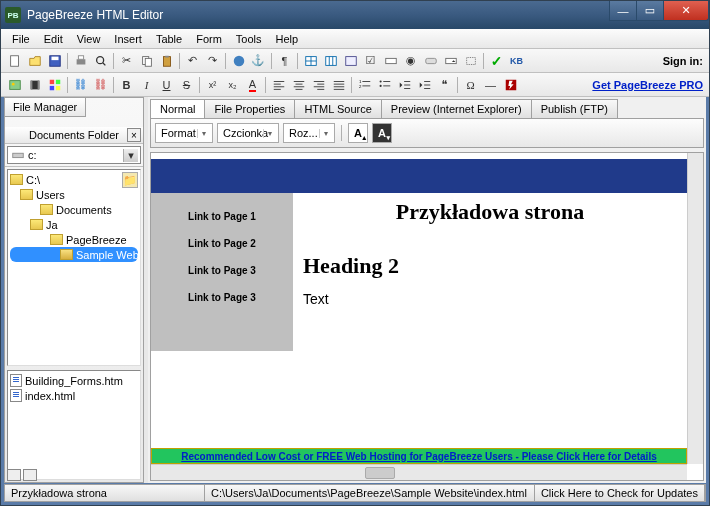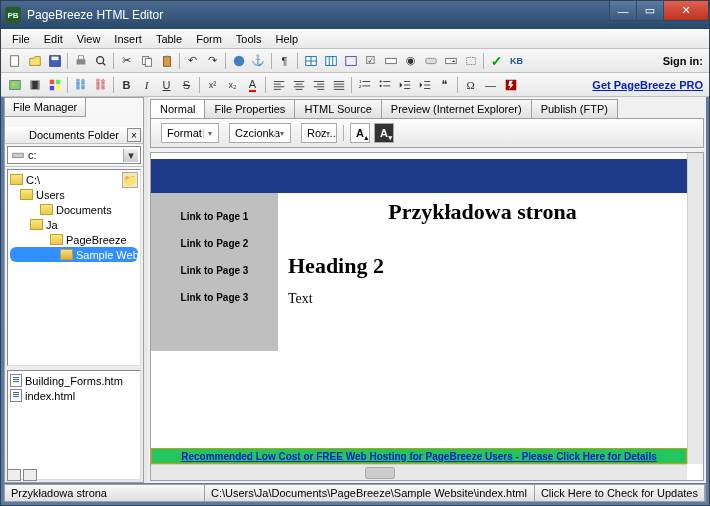--- a/index.html
+++ b/index.html
@@ -165,46 +165,46 @@
   }
   .format-bar {
     border: 1px solid #a0a0a0;
     background: linear-gradient(to bottom, #fdfdfd, #e8e8e8);
     padding: 4px; display: flex; gap: 4px; align-items: center;
     margin: 0 2px;
   }
   .combo {
     height: 20px; border: 1px solid #aaa; background: #fff;
     display: flex; align-items: center; padding: 0 16px 0 5px;
-    position: relative; font-size: 11px; margin-left: 6px;
+    position: relative; font-size: 11px;
   }
   .combo::after { content: "▾"; position: absolute; right: 2px; color: #666; font-size: 8px; width: 12px; text-align: center; border-left: 1px solid #ccc; }
   .font-btn { width: 20px; height: 20px; border: 1px solid #aaa; background: #fff; display: flex; align-items: center; justify-content: center; font-weight: bold; position: relative; }
   .font-btn .sub { position: absolute; bottom: 0; right: 1px; font-size: 7px; }
   
   .editor-wrap {
     flex: 1; margin: 4px 2px 2px 2px;
     border: 1px solid #a0a0a0;
     background: #fff; position: relative; overflow: hidden;
   }
   .editor-scroll { position: absolute; right: 0; top: 0; bottom: 16px; width: 16px; background: #e8e8e8; border-left: 1px solid #ccc; }
   .editor-hscroll { position: absolute; left: 0; right: 16px; bottom: 0; height: 16px; background: #e8e8e8; border-top: 1px solid #ccc; }
   .hscroll-thumb { position: absolute; left: 40%; width: 30px; height: 12px; top: 2px; background: #ccc; border: 1px solid #aaa; border-radius: 2px; }
   .page {
     position: absolute; left: 0; top: 0; right: 16px; bottom: 32px;
     overflow: hidden;
   }
   .page .header-band { height: 34px; background: #203a8a; margin-top: 6px; }
   .page .row { display: flex; }
-  .page .side { width: 127px; background: #bfbfbf; padding: 10px 0 40px 0; }
+  .page .side { width: 142px; background: #bfbfbf; padding: 10px 0 40px 0; }
   .side-link { font-size: 10px; font-weight: bold; text-align: center; padding: 8px 0; }
   .page .main { flex: 1; background: #fff; padding: 6px 10px; }
   .main h1 { font-family: "Comic Sans MS", cursive; font-size: 22px; font-weight: bold; text-align: center; margin-bottom: 28px; }
   .main h2 { font-family: "Times New Roman", serif; font-size: 22px; font-weight: bold; margin-bottom: 12px; }
-  .main p { font-family: Liberation Serif, serif; font-size: 14px; }
+  .main p { font-family: Liberation Sans, sans-serif; font-size: 14px; }
   
   .promo-bar {
     position: absolute; left: 0; right: 16px; bottom: 16px;
     height: 16px; background: #22c55e;
     border: 1px solid #c0a000;
     display: flex; align-items: center; justify-content: center;
     color: #0020c8; text-decoration: underline; font-weight: bold;
     font-size: 10px;
   }
   
@@ -534,21 +534,21 @@
     <div class="mode-tabs">
       <div class="mode-tab active">Normal</div>
       <div class="mode-tab">File Properties</div>
       <div class="mode-tab">HTML Source</div>
       <div class="mode-tab">Preview (Internet Explorer)</div>
       <div class="mode-tab">Publish (FTP)</div>
     </div>
     <div class="format-bar">
       <div class="combo" style="width:58px">Format</div>
       <div class="combo" style="width:62px">Czcionka</div>
-      <div class="combo" style="width:36px">Roz...</div>
+      <div class="combo" style="width:52px">Roz...</div>
       <div class="tb-sep"></div>
       <div class="font-btn">
           <span>A</span>
           <span class="sub">▴</span>
         </div>
       <div class="font-btn" style="background:#333;color:#fff">
           <span>A</span>
           <span class="sub">▾</span>
         </div>
     </div>

